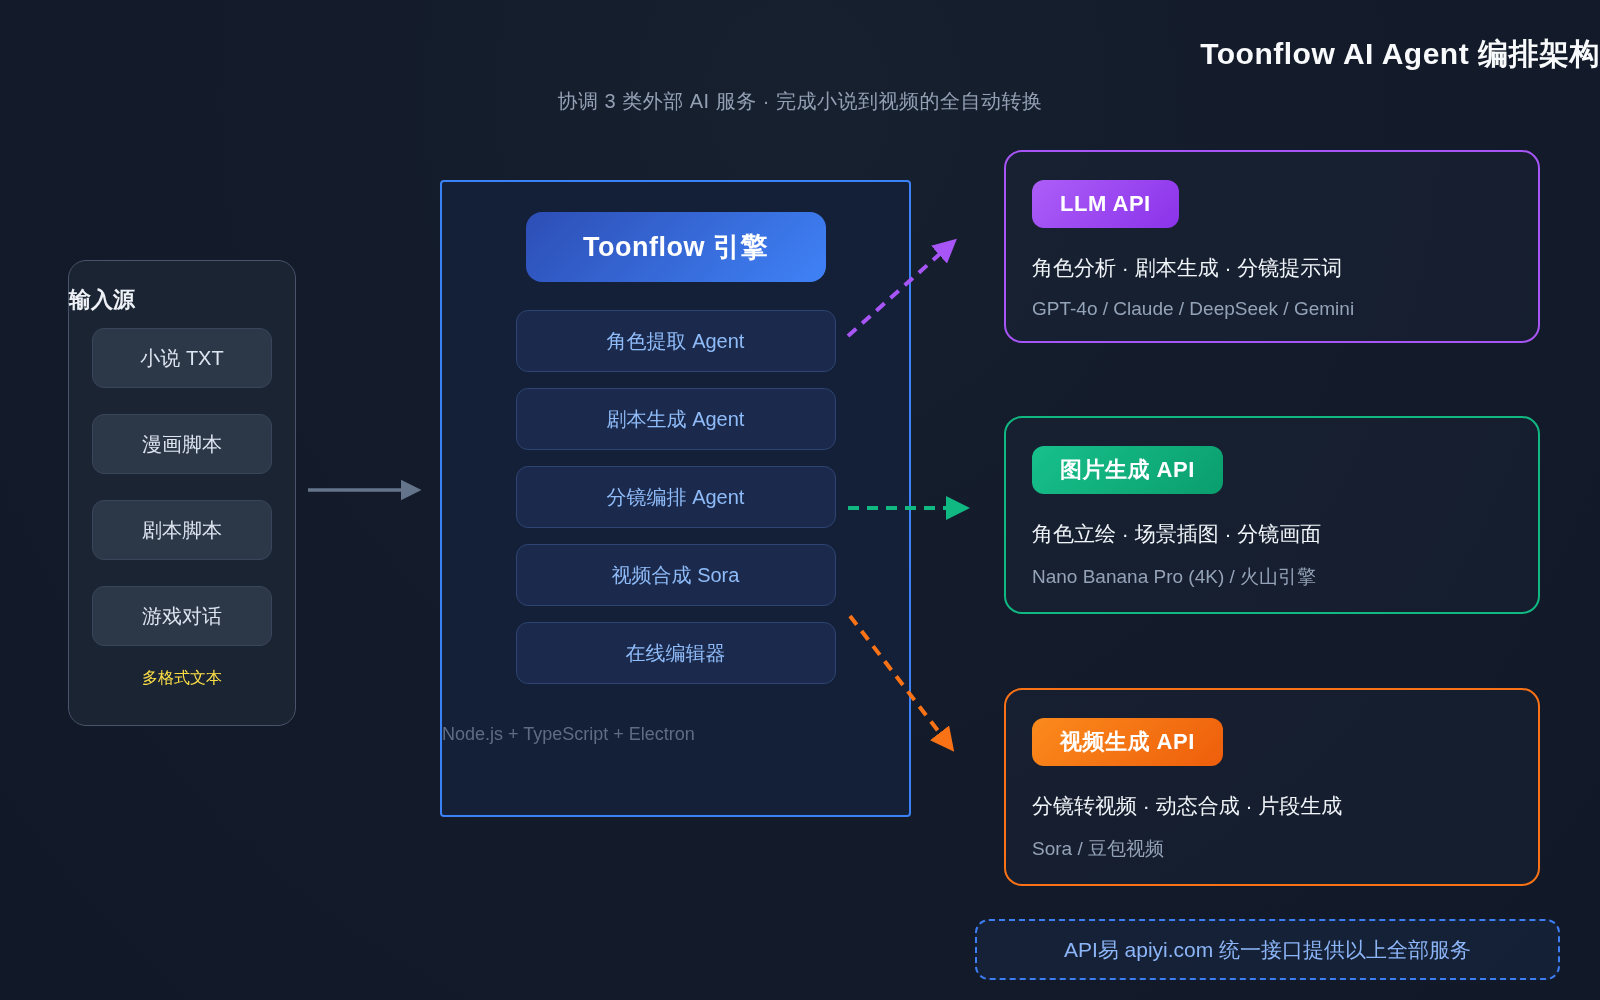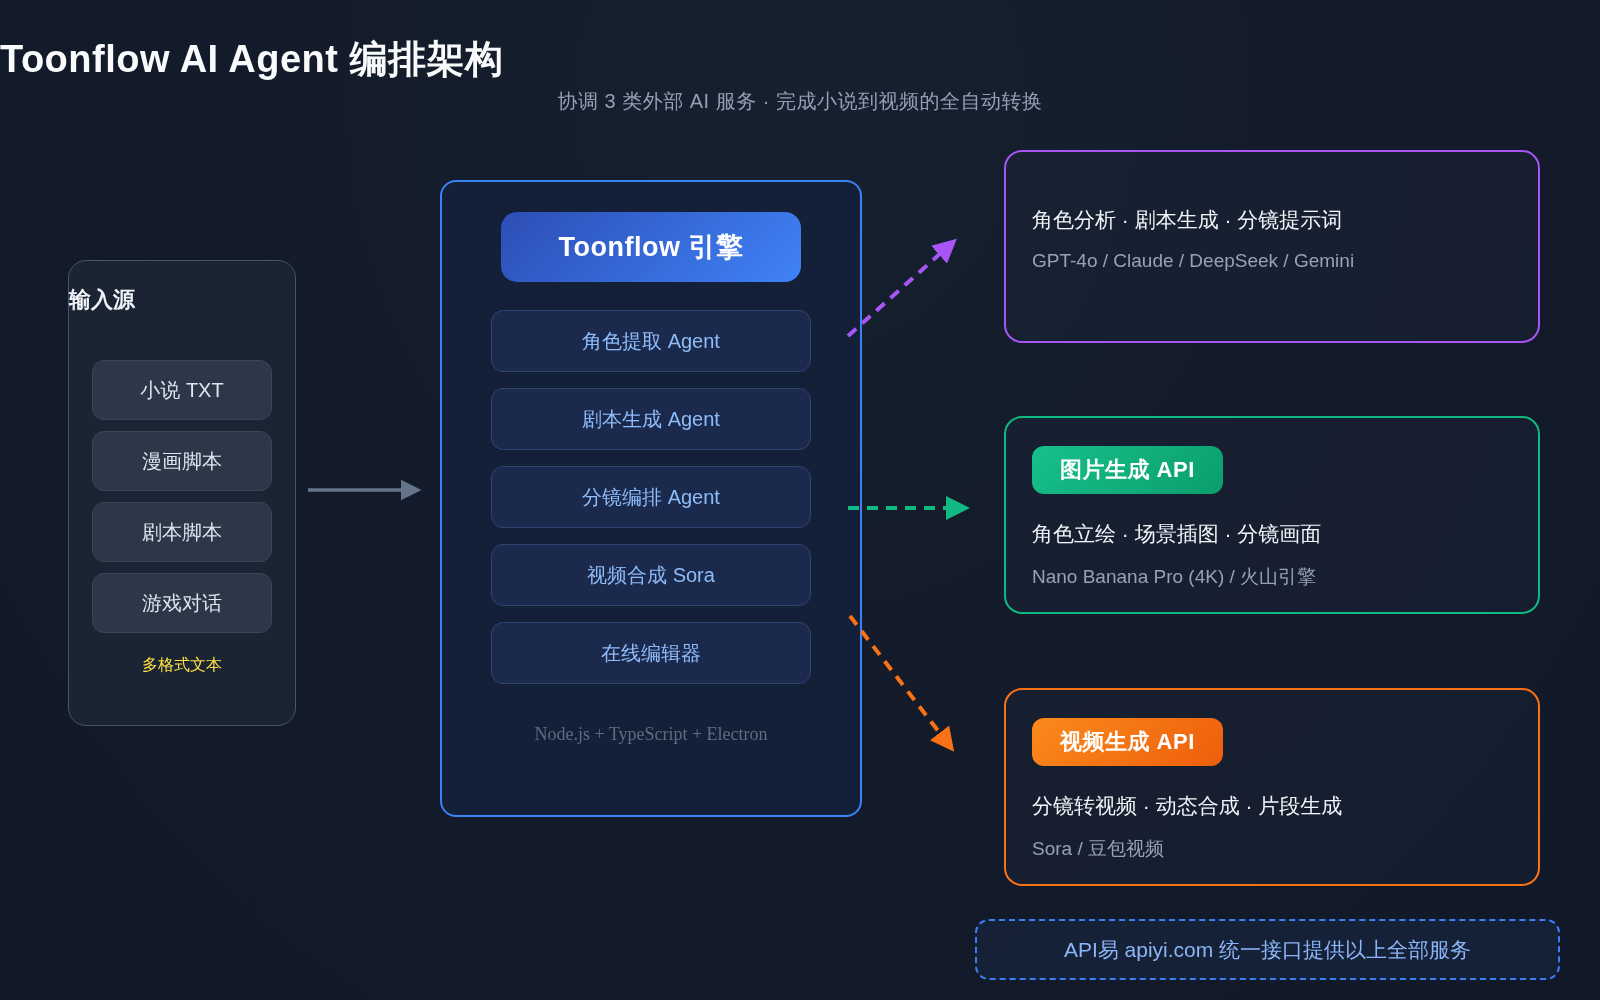--- a/index.html
+++ b/index.html
@@ -3,60 +3,60 @@
 <meta charset="utf-8">
 <style>
   html,body{margin:0;padding:0;background:#0e1420;}
   .canvas{
     position:relative;width:1600px;height:1000px;overflow:hidden;
     background:radial-gradient(ellipse at 50% 10%, #16202f 0%, #131a29 60%, #111827 100%);
     font-family:"Liberation Sans",sans-serif;
     -webkit-font-smoothing:antialiased;
   }
   .page-title{
-    position:absolute;top:34px;left:0;width:100%;text-align:left;
-    font-size:38px;font-weight:bold;color:#f8fafc;letter-spacing:.5px;
+    position:absolute;top:34px;left:0;width:100%;text-align:right;
+    font-size:30px;font-weight:bold;color:#f8fafc;letter-spacing:.5px;
   }
   .page-subtitle{
     position:absolute;top:88px;left:0;width:100%;text-align:center;
     font-size:20px;color:#93a0b4;letter-spacing:.5px;
   }
   
   .input-panel{
     position:absolute;left:68px;top:260px;width:228px;height:466px;box-sizing:border-box;
     border:1.5px solid #49536a;border-radius:18px;background:#1b2433;
   }
   .input-title{margin-top:24px;text-align:left;font-size:22px;font-weight:bold;color:#eef2f7;}
-  .input-items{margin-top:45px;display:flex;flex-direction:column;gap:11px;}
+  .input-items{margin-top:13px;display:flex;flex-direction:column;gap:26px;}
   .input-item{
     width:180px;height:60px;margin:0 auto;border-radius:12px;box-sizing:border-box;
     background:#2c3748;border:1px solid #39455a;
     display:flex;align-items:center;justify-content:center;
     color:#dde5f0;font-size:20px;
   }
   .input-footer{margin-top:22px;text-align:center;color:#fde047;font-size:16px;}
   
   .engine-panel{
-    position:absolute;left:440px;top:180px;width:422px;height:637px;box-sizing:border-box;
-    border:2.5px solid #3b82f6;border-radius:16px;background:#141f38;
+    position:absolute;left:440px;top:180px;width:471px;height:637px;box-sizing:border-box;
+    border:2.5px solid #3b82f6;border-radius:4px;background:#141f38;
   }
   .engine-header{
     width:300px;height:70px;margin:30px auto 0;border-radius:16px;
     background:linear-gradient(135deg,#2d4eb5 0%,#3f82f7 100%);
     display:flex;align-items:center;justify-content:center;
     color:#ffffff;font-size:27px;font-weight:bold;letter-spacing:.5px;
   }
   .agent-items{margin-top:28px;display:flex;flex-direction:column;gap:16px;}
   .agent-item{
     width:320px;height:62px;margin:0 auto;border-radius:12px;box-sizing:border-box;
     background:#1b2a4c;border:1px solid #2e4472;
     display:flex;align-items:center;justify-content:center;
     color:#8fbcf9;font-size:20px;
   }
-  .engine-footer{margin-top:40px;text-align:center;color:#5f6c81;font-size:18px;font-family:Liberation Serif, serif;}
+  .engine-footer{margin-top:40px;color:#5f6c81;font-size:18px;}
   
   .svc-card{
     position:absolute;left:1004px;width:536px;box-sizing:border-box;
     border-radius:18px;background:rgba(30,41,59,0.35);
     padding:28px 26px;
   }
   .svc-llm{top:150px;height:193px;border:2.5px solid #a855f7;}
   .svc-img{top:416px;height:198px;border:2.5px solid #10b981;}
   .svc-vid{top:688px;height:198px;border:2.5px solid #f97316;}
   .svc-badge{
@@ -103,20 +103,21 @@
       <div class="agent-item">角色提取 Agent</div>
       <div class="agent-item">剧本生成 Agent</div>
       <div class="agent-item">分镜编排 Agent</div>
       <div class="agent-item">视频合成 Sora</div>
       <div class="agent-item">在线编辑器</div>
     </div>
     <div class="engine-footer">Node.js + TypeScript + Electron</div>
   </div>
 
   <div class="svc-card svc-llm">
+    <span class="svc-badge">LLM API</span>
     <div class="svc-desc">角色分析 · 剧本生成 · 分镜提示词</div>
     <div class="svc-providers">GPT-4o / Claude / DeepSeek / Gemini</div>
   </div>
 
   <div class="svc-card svc-img">
     <span class="svc-badge">图片生成 API</span>
     <div class="svc-desc">角色立绘 · 场景插图 · 分镜画面</div>
     <div class="svc-providers">Nano Banana Pro (4K) / 火山引擎</div>
   </div>
 

